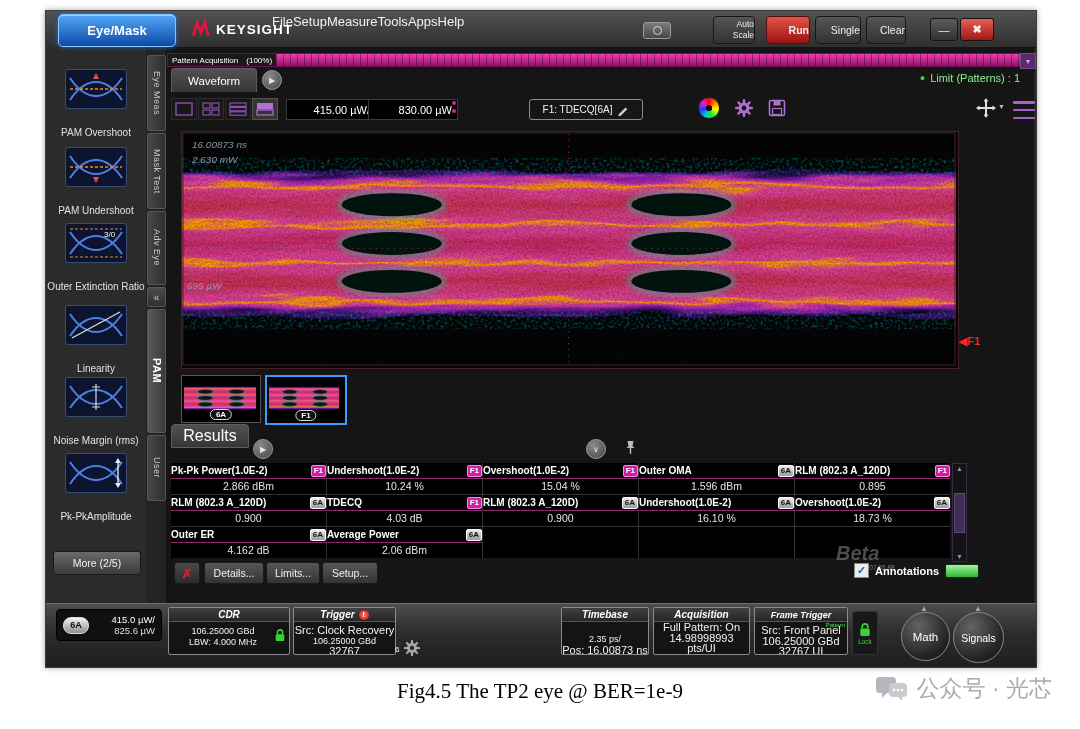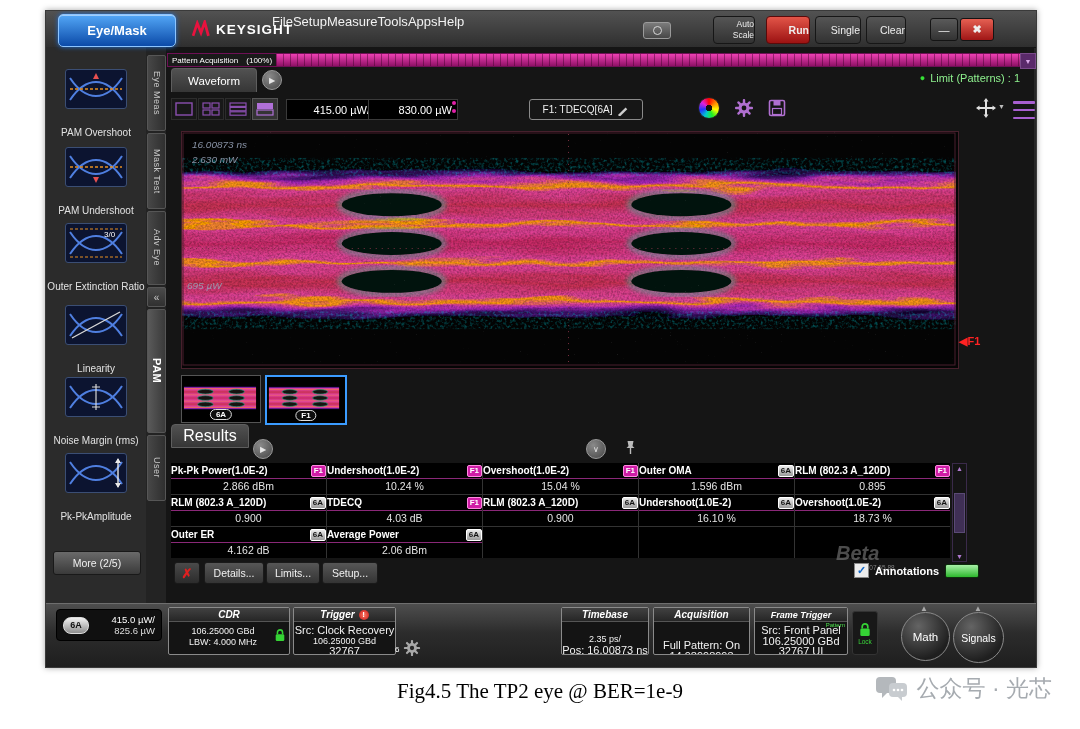--- a/index.html
+++ b/index.html
@@ -595,21 +595,21 @@
   </svg>
 
   <div class="abs sb-box" style="left:515px;width:88px">
     <div class="sb-head">Timebase</div>
     <div class="sb-line" style="margin-top:12px">2.35 ps/</div>
     <div class="sb-line sm">Pos: 16.00873 ns</div>
   </div>
 
   <div class="abs sb-box" style="left:607px;width:97px">
     <div class="sb-head">Acquisition</div>
-    <div class="sb-line sm" style="margin-top:18px">Full Pattern: On</div>
+    <div class="sb-line sm" style="margin-top:0">Full Pattern: On</div>
     <div class="sb-line sm">14.98998993 pts/UI</div>
   </div>
 
   <div class="abs sb-box" style="left:708px;width:94px">
     <div class="sb-head" style="font-size:9px">Frame Trigger</div>
     <span class="tag-green">Pattern</span>
     <div class="sb-line sm" style="margin-top:3px">Src: Front Panel</div>
     <div class="sb-line sm">106.25000 GBd</div>
     <div class="sb-line sm">32767 UI</div>
   </div>

